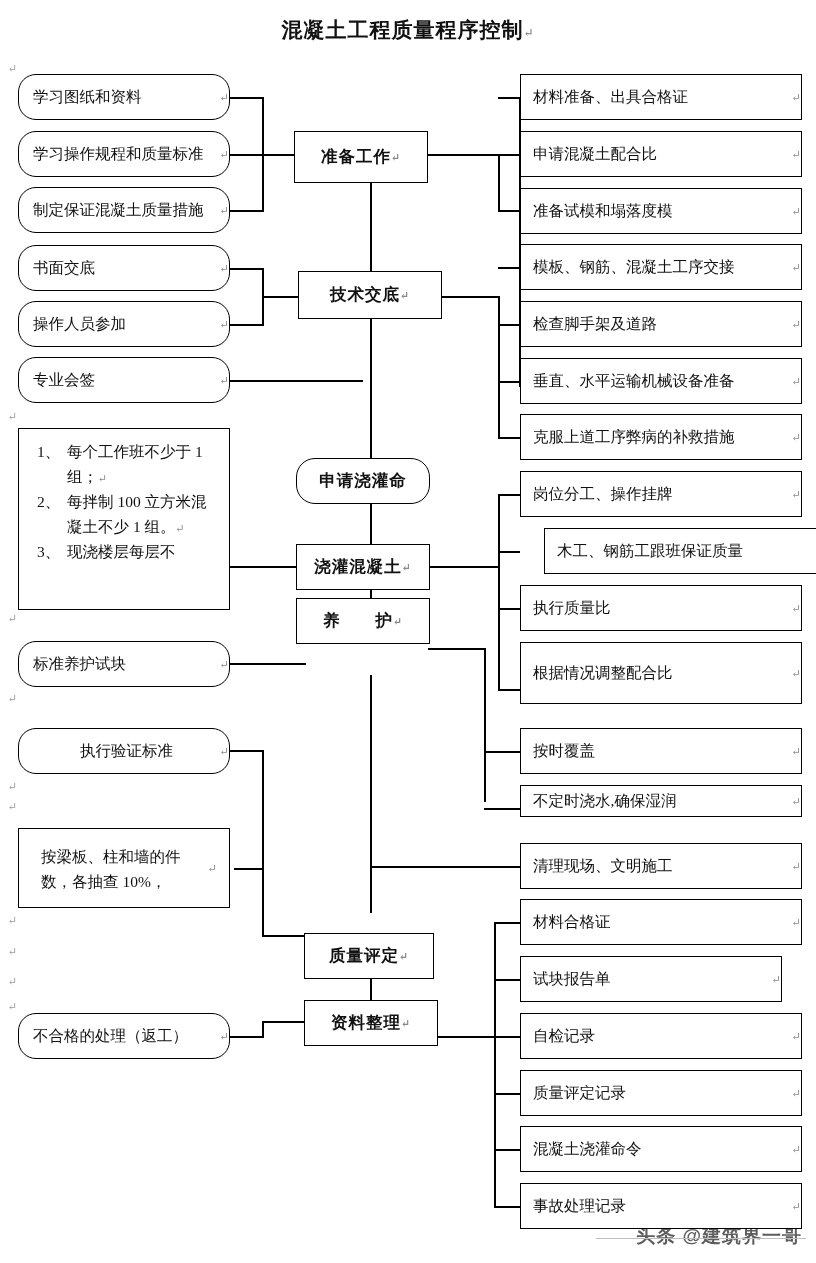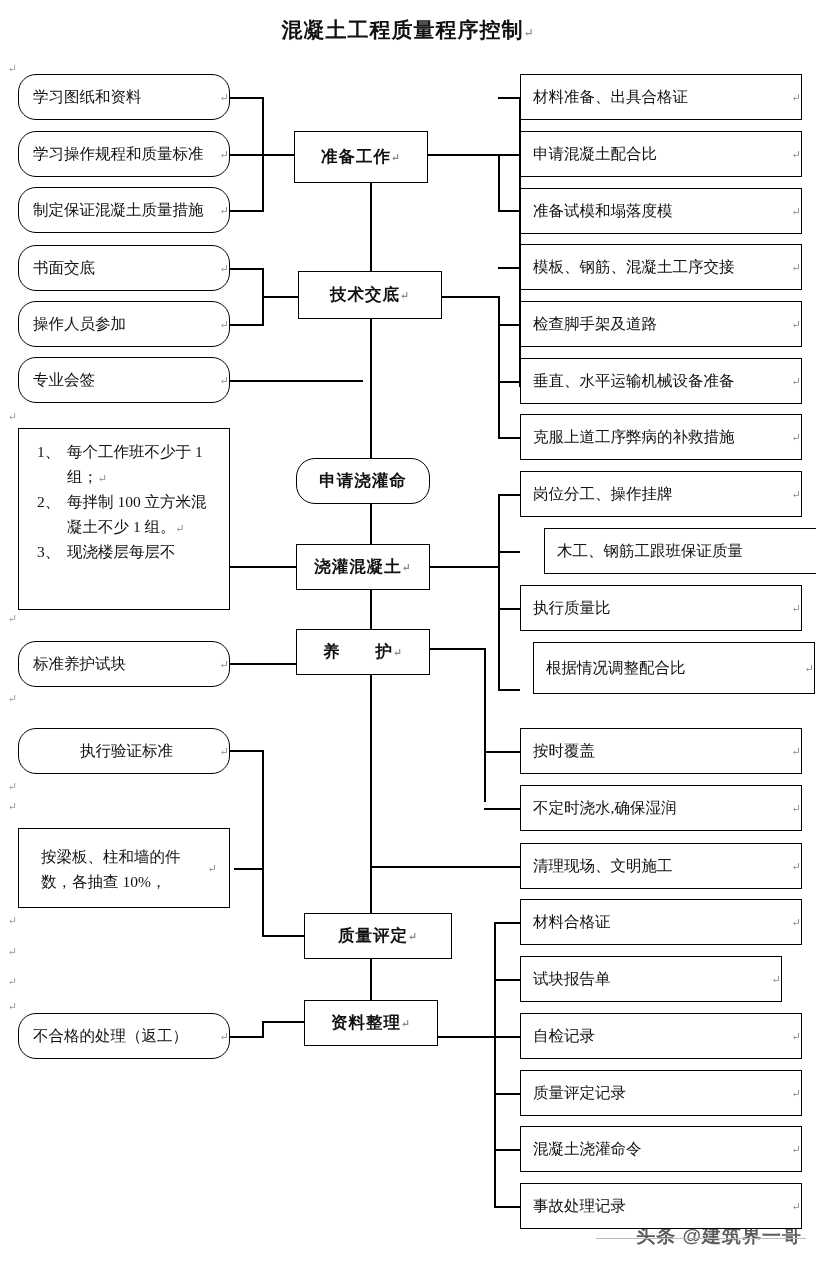--- a/index.html
+++ b/index.html
@@ -245,25 +245,25 @@
     <span>技术交底</span>
       <span class="pil">↵</span>
   </div>
   <div class="box spine" style="left:296px; top:458px; width:134px; height:46px;border-radius:19px;">
     <span>申请浇灌命</span>
   </div>
   <div class="box spine" style="left:296px; top:544px; width:134px; height:46px;">
     <span>浇灌混凝土</span>
       <span class="pil">↵</span>
   </div>
-  <div class="box spine" style="left:296px; top:629px; width:134px; height:46px;">
+  <div class="box spine" style="left:296px; top:598px; width:134px; height:46px;">
     <span>养　　护</span>
       <span class="pil">↵</span>
   </div>
-  <div class="box spine" style="left:304px; top:913px; width:148px; height:46px;">
+  <div class="box spine" style="left:304px; top:933px; width:130px; height:46px;">
     <span>质量评定</span>
       <span class="pil">↵</span>
   </div>
   <div class="box spine" style="left:304px; top:1000px; width:134px; height:46px;">
     <span>资料整理</span>
       <span class="pil">↵</span>
   </div>
 
   <div class="box right" style="left:520px; top:74px;  width:282px; height:46px;">
     <span class="txt">材料准备、出具合格证</span>
@@ -299,30 +299,30 @@
       <span class="pil">↵</span>
   </div>
   <div class="box right" style="left:520px; top:528px; width:282px; height:46px;margin-left:24px;">
     <span class="txt">木工、钢筋工跟班保证质量</span>
       <span class="pil">↵</span>
   </div>
   <div class="box right" style="left:520px; top:585px; width:282px; height:46px;">
     <span class="txt">执行质量比</span>
       <span class="pil">↵</span>
   </div>
-  <div class="box right" style="left:533px; top:642px; width:282px; height:52px;gap:9px;">
+  <div class="box right" style="left:520px; top:642px; width:282px; height:62px;gap:9px;">
     <span class="txt">根据情况调整配合比</span>
       <span class="pil">↵</span>
   </div>
 
   <div class="box right" style="left:520px; top:728px; width:282px; height:46px;">
     <span class="txt">按时覆盖</span>
       <span class="pil">↵</span>
   </div>
-  <div class="box right" style="left:520px; top:785px; width:282px; height:46px;">
+  <div class="box right" style="left:520px; top:785px; width:282px; height:32px;">
     <span class="txt">不定时浇水,确保湿润</span>
       <span class="pil">↵</span>
   </div>
   <div class="box right" style="left:520px; top:843px; width:282px; height:46px;">
     <span class="txt">清理现场、文明施工</span>
       <span class="pil">↵</span>
   </div>
 
   <div class="box right" style="left:520px; top:899px;  width:282px; height:46px;">
     <span class="txt">材料合格证</span>

